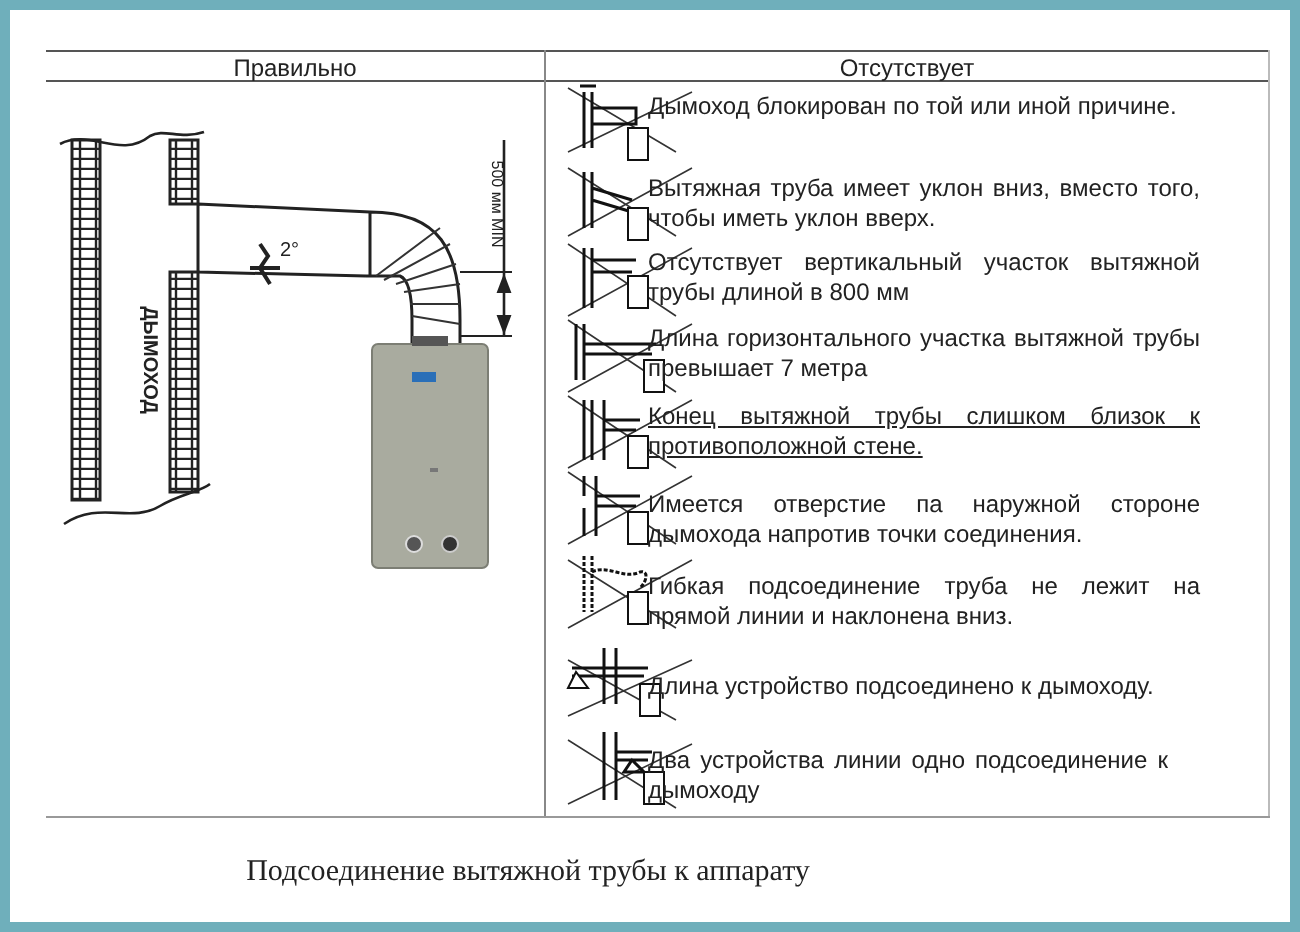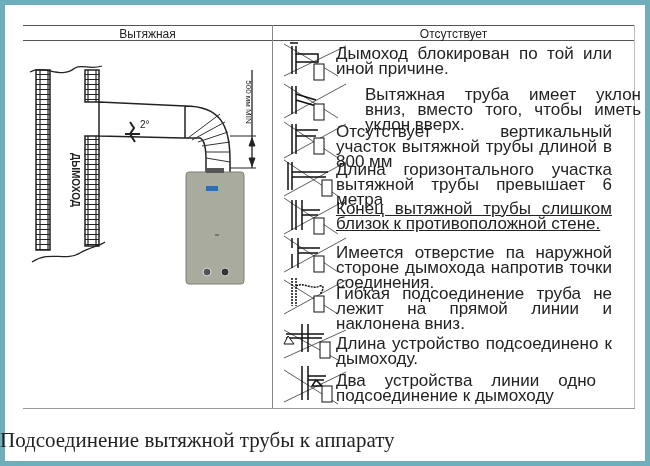--- a/index.html
+++ b/index.html
@@ -1,37 +1,37 @@
 <!DOCTYPE html>
 <html><head>
 <meta charset="utf-8">
 <style>
   html, body { margin: 0; padding: 0; }
   body { width: 650px; height: 466px; background: #6fafbb; position: relative; overflow: hidden; font-family: "Liberation Sans", sans-serif; }
   .frame { position: absolute; left: 5px; top: 5px; width: 640px; height: 456px; background: #ffffff; }
   .hline { position: absolute; height: 1px; background: #555; }
   .vline { position: absolute; width: 1px; background: #888; }
   .hdr { position: absolute; top: 27px; font-size: 12px; color: #222; text-align: center; }
-  .item { position: absolute; left: 336px; width: 276px; font-size: 17px; line-height: 15px; color: #222; text-align: justify; }
+  .item { position: absolute; left: 324px; width: 276px; font-size: 12px; line-height: 15px; color: #222; text-align: justify; }
   .icon { position: absolute; left: 280px; width: 70px; height: 40px; }
-  .caption { position: absolute; left: 0; width: 528px; top: 428px; text-align: left; font-family: "Liberation Serif", serif; font-size: 21px; color: #222; }
+  .caption { position: absolute; left: 0; width: 528px; top: 428px; text-align: center; font-family: "Liberation Serif", serif; font-size: 15px; color: #222; }
   svg text { font-family: "Liberation Sans", sans-serif; }
 </style>
 </head>
 <body>
 
 <div class="frame"></div>
 
 <div class="hline" style="left:23px;top:25px;width:612px;"></div>
 <div class="hline" style="left:23px;top:40px;width:612px;"></div>
 <div class="hline" style="left:23px;top:408px;width:612px;background:#999;"></div>
 <div class="vline" style="left:272px;top:25px;height:383px;"></div>
 <div class="vline" style="left:634px;top:25px;height:383px;background:#bbb;"></div>
 
-<div class="hdr" style="left:23px;width:249px;">Вытяжная</div>
+<div class="hdr" style="left:23px;width:249px;">Правильно</div>
 <div class="hdr" style="left:273px;width:361px;">Отсутствует</div>
 
 <svg style="position:absolute;left:20px;top:50px;" width="252" height="250" viewBox="0 0 252 250">
   <defs>
     <pattern id="brick" width="8" height="5" patternUnits="userSpaceOnUse">
       <rect width="8" height="5" fill="#fff"></rect>
       <path d="M0 4.5 H8 M4 0 V4.5" stroke="#222" stroke-width="1.2"></path>
     </pattern>
   </defs>
 
@@ -101,22 +101,22 @@
   <path d="M8 14 L4 22 H14 Z" fill="#fff" stroke="#111"></path>
   <rect x="40" y="20" width="10" height="16" fill="#fff" stroke="#111"></rect>
 </svg>
 <svg class="icon" style="top:362px;height:44px;" viewBox="0 0 70 44">
   <path d="M4 8 L58 42 M4 40 L66 10" stroke="#333" stroke-width="0.8"></path>
   <path d="M22 4 V38 M28 4 V38 M28 14 H46 M28 18 H44 M36 18 L32 24 H42 Z" stroke="#111" stroke-width="1.5" fill="none"></path>
   <rect x="42" y="24" width="10" height="16" fill="#fff" stroke="#111"></rect>
 </svg>
 
 <div class="item" style="top:46px;">Дымоход блокирован по той или иной причине.</div>
-<div class="item" style="top:87px;margin-left:29px;">Вытяжная труба имеет уклон вниз, вместо того, чтобы иметь уклон вверх.</div>
+<div class="item" style="top:87px;">Вытяжная труба имеет уклон вниз, вместо того, чтобы иметь уклон вверх.</div>
 <div class="item" style="top:124px;">Отсутствует вертикальный участок вытяжной трубы длиной в 800 мм</div>
-<div class="item" style="top:162px;">Длина горизонтального участка вытяжной трубы превышает 6 метра</div>
+<div class="item" style="top:162px;">Длина горизонтального участка вытяжной трубы превышает 7 метра</div>
 <div class="item" style="top:201px;text-decoration:underline;">Конец вытяжной трубы слишком близок к противоположной стене.</div>
 <div class="item" style="top:245px;">Имеется отверстие па наружной стороне дымохода напротив точки соединения.</div>
 <div class="item" style="top:286px;">Гибкая подсоединение труба не лежит на прямой линии и наклонена вниз.</div>
 <div class="item" style="top:336px;">Длина устройство подсоединено к дымоходу.</div>
 <div class="item" style="top:373px;width:260px;">Два устройства линии одно подсоединение к дымоходу</div>
 
 <div class="caption">Подсоединение вытяжной трубы к аппарату</div>
 
 </body></html>

